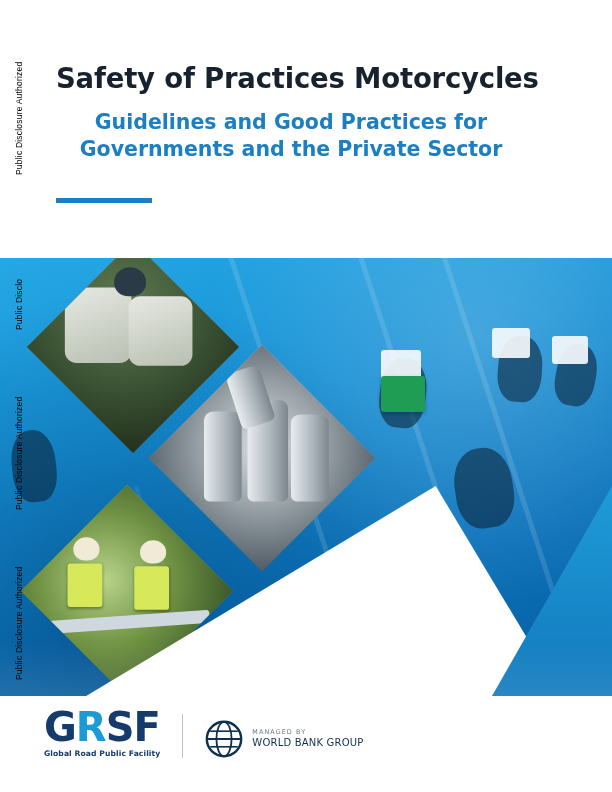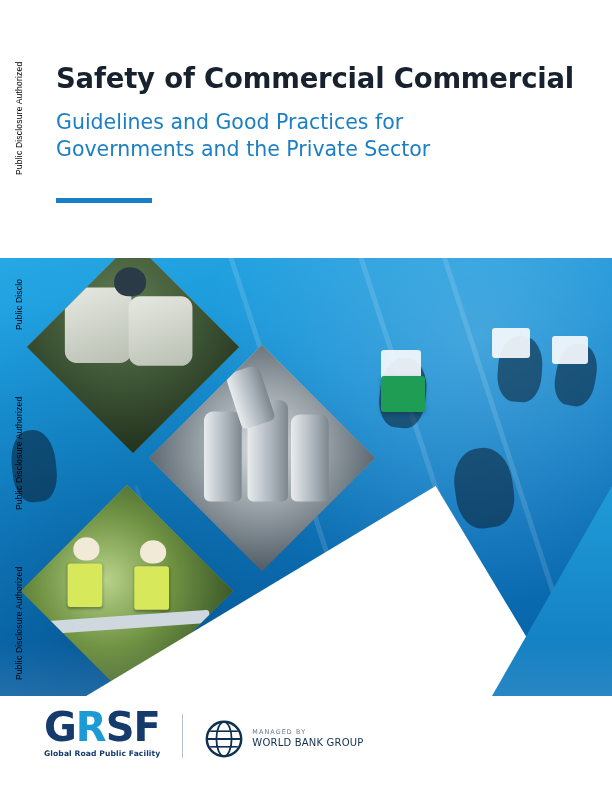--- a/index.html
+++ b/index.html
@@ -60,25 +60,26 @@
     font-size: 27.5px;
     font-weight: bold;
     color: #17222e;
     letter-spacing: -0.2px;
     line-height: 1.2;
     margin: 0;
   }
   .subtitle {
     font-family: "DejaVu Sans", sans-serif;
     font-size: 20.5px;
-    font-weight: normal;
+    font-weight: bold;
     color: #1b7fc4;
     line-height: 1.32;
     margin: 14px 0 0 0;
     max-width: 470px;
+    text-align: center;
   }
   .rule {
     position: absolute;
     left: 56px;
     top: 198px;
     width: 96px;
     height: 5px;
     background: #1b7fc4;
   }
 
@@ -308,21 +309,21 @@
 <div class="page">
 
   <div class="disclosure-strip">
     <div class="disclosure-text d1">Public Disclosure Authorized</div>
     <div class="disclosure-text d2">Public Disclo</div>
     <div class="disclosure-text d3">Public Disclosure Authorized</div>
     <div class="disclosure-text d4">Public Disclosure Authorized</div>
   </div>
 
   <div class="title-block">
-    <h1 class="main-title">Safety of Commercial Commercial</h1>
+    <h1 class="main-title">Safety of Practices Motorcycles</h1>
     <h2 class="subtitle">Guidelines and Good Practices for Governments and the Private Sector</h2>
   </div>
   <div class="rule"></div>
 
   <div class="band">
     <div class="band-photo"></div>
     <div class="lane l1"></div>
     <div class="lane l2"></div>
     <div class="lane l3"></div>
     <div class="lane l4"></div>

